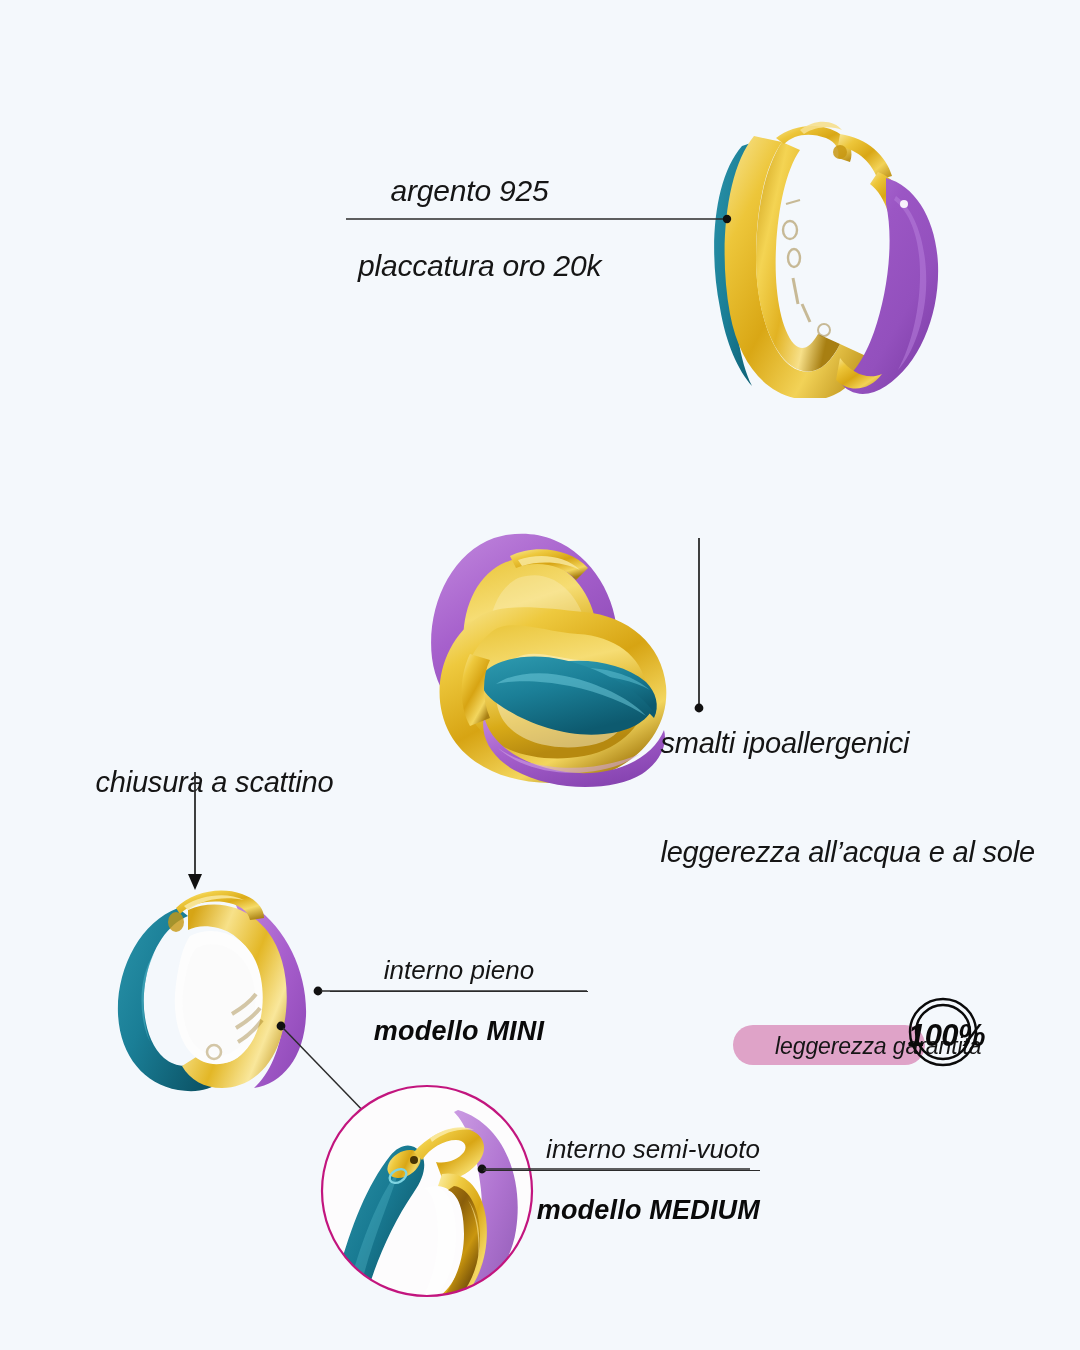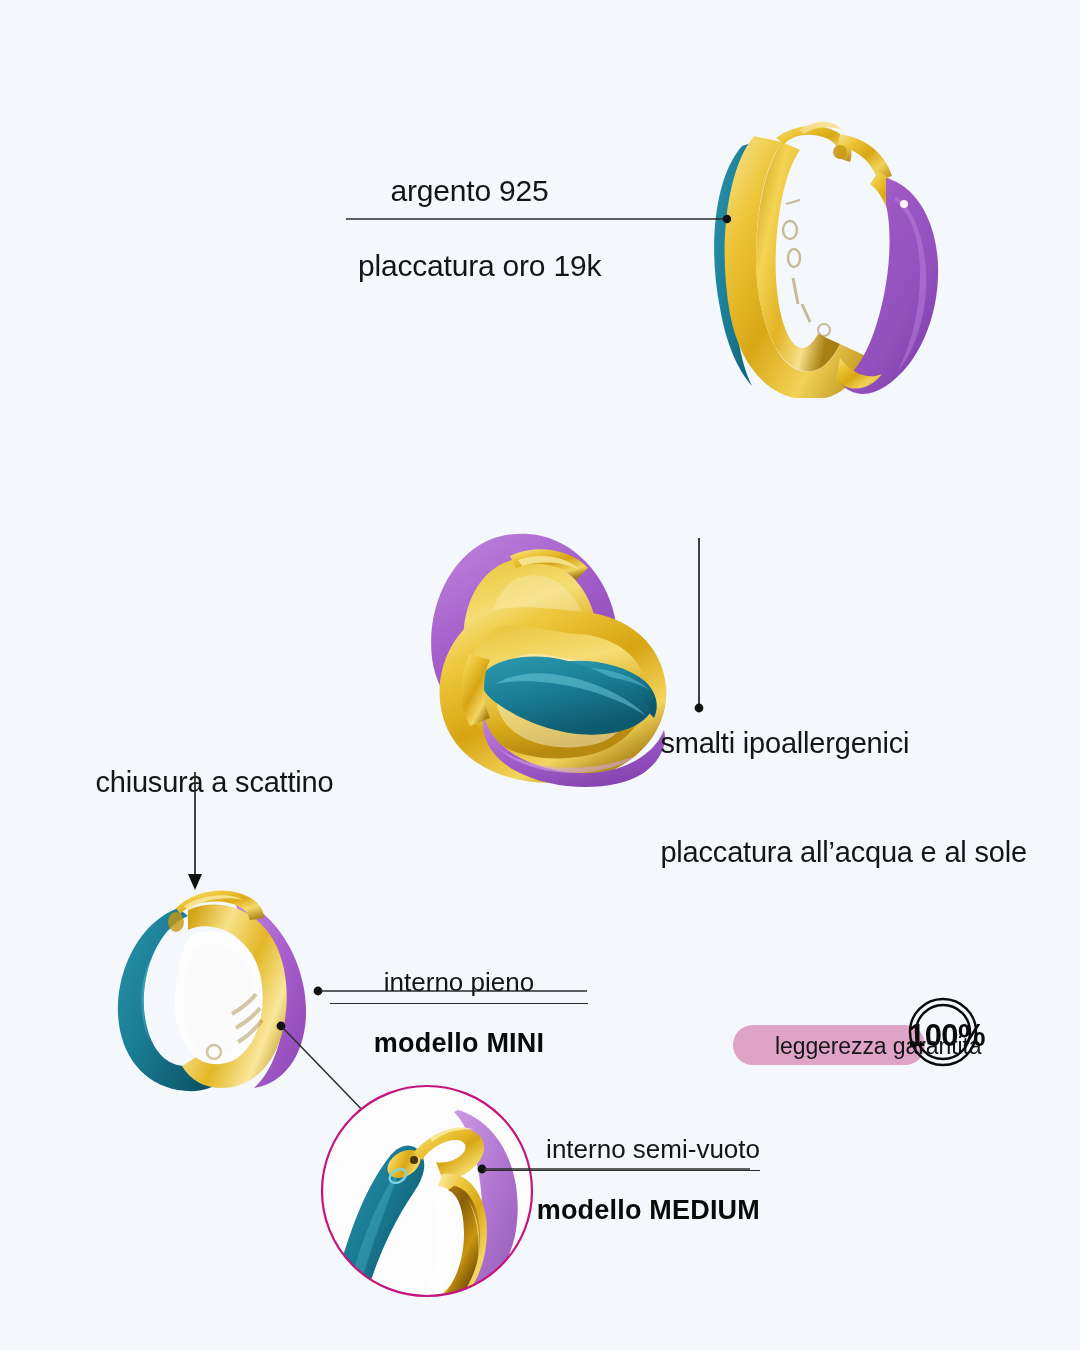--- a/index.html
+++ b/index.html
@@ -13,20 +13,21 @@
     font-family: "Liberation Sans", sans-serif;
     position: relative;
     overflow: hidden;
     color: #111;
   }
   .stage {
     position: absolute;
     inset: 0;
     width: 1080px;
     height: 1350px;
+    font-style: italic;
   }
   .anno {
     position: absolute;
     font-family: "Liberation Sans", sans-serif;
     color: #151515;
     letter-spacing: -0.2px;
     line-height: 1.26;
     white-space: pre;
   }
 
@@ -71,21 +72,20 @@
     font-size: 27px;
     font-weight: bold;
     color: #0a0a0a;
     padding-top: 24px;
     letter-spacing: 0.2px;
   }
   #model-mini {
     left: 330px;
     top: 955px;
     width: 258px;
-    margin-top: 12px;
   }
   #model-medium {
     left: 483px;
     top: 1134px;
     width: 277px;
     text-align: right;
   }
   #model-medium .top-line { padding-left: 40px; }
   #model-medium .bot-line { padding-left: 40px; }
 
@@ -213,21 +213,21 @@
              C 180 282 160 286 146 272 Z" fill="url(#goldA)"></path>
   </svg>
 
   <svg class="leader" style="left:344px; top:206px;" width="392" height="26">
     <line x1="2" y1="13" x2="380" y2="13" stroke="#2b2b2b" stroke-width="1.6"></line>
     <circle cx="383" cy="13" r="4.2" fill="#111111"></circle>
   </svg>
 
   <div class="anno" id="anno-material">
     <span>argento 925</span>
-    <span class="l2">placcatura oro 19k</span>
+    <span class="l2">placcatura oro 20k</span>
   </div>
 
   <svg id="stacked-pair" style="position:absolute; left:398px; top:508px;" width="300" height="290" viewBox="0 0 300 290">
     <defs>
       <linearGradient id="goldB" x1="0" y1="0" x2="0.7" y2="1">
         <stop offset="0%" stop-color="#f9ea9f"></stop>
         <stop offset="25%" stop-color="#eec93e"></stop>
         <stop offset="55%" stop-color="#d7a413"></stop>
         <stop offset="82%" stop-color="#f3d65e"></stop>
         <stop offset="100%" stop-color="#a87f12"></stop>
@@ -308,21 +308,21 @@
   </svg>
 
   <svg class="leader" style="left:690px; top:536px;" width="22" height="184">
     <line x1="9" y1="2" x2="9" y2="168" stroke="#2b2b2b" stroke-width="1.8"></line>
     <circle cx="9" cy="172" r="4.4" fill="#111111"></circle>
   </svg>
 
   <div class="anno" id="anno-enamel">
     <span>smalti ipoallergenici</span>
     <br>
-    <span>placcatura all’acqua e al sole</span>
+    <span>leggerezza all’acqua e al sole</span>
   </div>
 
   <div class="anno" id="anno-clasp">
     <span>chiusura a scattino</span>
   </div>
 
   <svg class="leader" style="left:182px; top:770px;" width="26" height="128">
     <line x1="13" y1="2" x2="13" y2="110" stroke="#2b2b2b" stroke-width="1.8"></line>
     <path d="M 6 104 L 13 120 L 20 104 Z" fill="#111111"></path>
   </svg>

